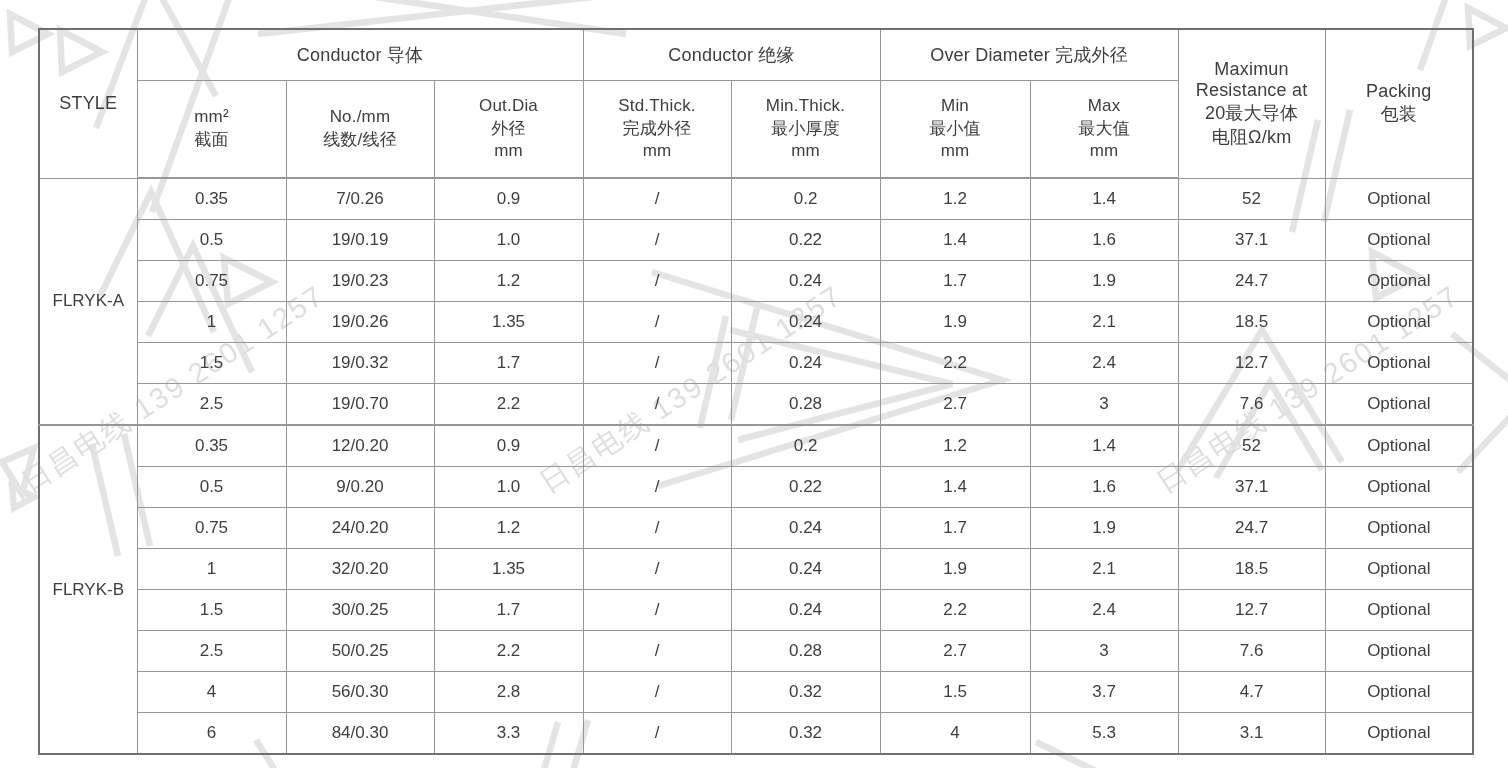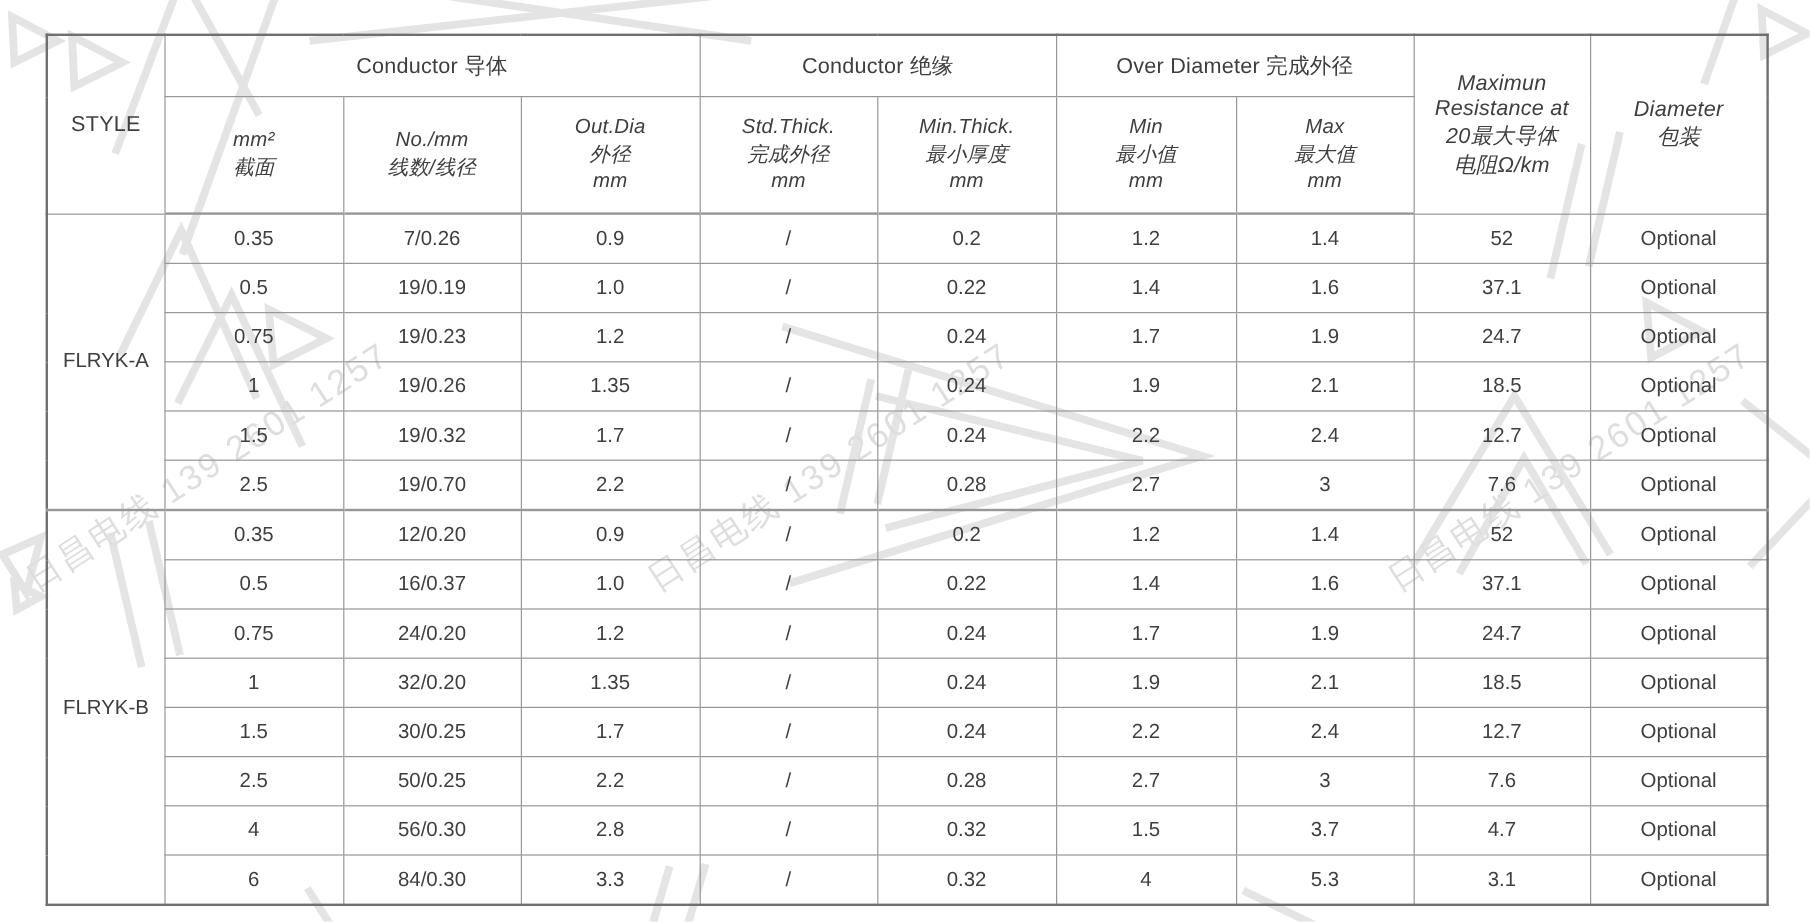--- a/index.html
+++ b/index.html
@@ -25,21 +25,21 @@
   }
   table.spec th, table.spec td{
     border:1.5px solid #979797;
     text-align:center;vertical-align:middle;
     font-weight:400;color:#3e3e3e;
     padding:0 2px;background:transparent;
   }
   table.spec{border:2px solid #6f6f6f;}
   thead tr.h1 th{height:50px;font-size:18px;}
   thead tr.h2 th{height:96px;font-size:17px;line-height:1.35;}
-  .pre{white-space:pre-line;font-style:italic;}
+  .pre{white-space:pre-line;}
   tbody td{height:40px;font-size:17px;}
   td.style-cell{font-size:17px;}
   thead tr.h2 th, thead tr.h1 th{letter-spacing:.2px;}
   tr.group-start td{border-top-width:2.5px;}
   thead tr.h2 th{border-bottom-width:2px;}
 </style>
 </head>
 <body>
 
 <div class="wm-layer">
@@ -101,21 +101,21 @@
   <thead>
     <tr class="h1">
       <th rowspan="2">STYLE</th>
       <th colspan="3">Conductor 导体</th>
       <th colspan="2">Conductor 绝缘</th>
       <th colspan="2">Over Diameter 完成外径</th>
       <th rowspan="2" class="pre">Maximun
 Resistance at
 20最大导体
 电阻Ω/km</th>
-      <th rowspan="2" class="pre">Diameter
+      <th rowspan="2" class="pre">Packing
 包装</th>
     </tr>
     <tr class="h2">
       <th class="pre">mm²
 截面</th>
       <th class="pre">No./mm
 线数/线径</th>
       <th class="pre">Out.Dia
 外径
 mm</th>
@@ -208,21 +208,21 @@
         <td>0.9</td>
         <td>/</td>
         <td>0.2</td>
         <td>1.2</td>
         <td>1.4</td>
         <td>52</td>
         <td>Optional</td>
       </tr>
       <tr>
         <td>0.5</td>
-        <td>16/0.37</td>
+        <td>9/0.20</td>
         <td>1.0</td>
         <td>/</td>
         <td>0.22</td>
         <td>1.4</td>
         <td>1.6</td>
         <td>37.1</td>
         <td>Optional</td>
       </tr>
       <tr>
         <td>0.75</td>

